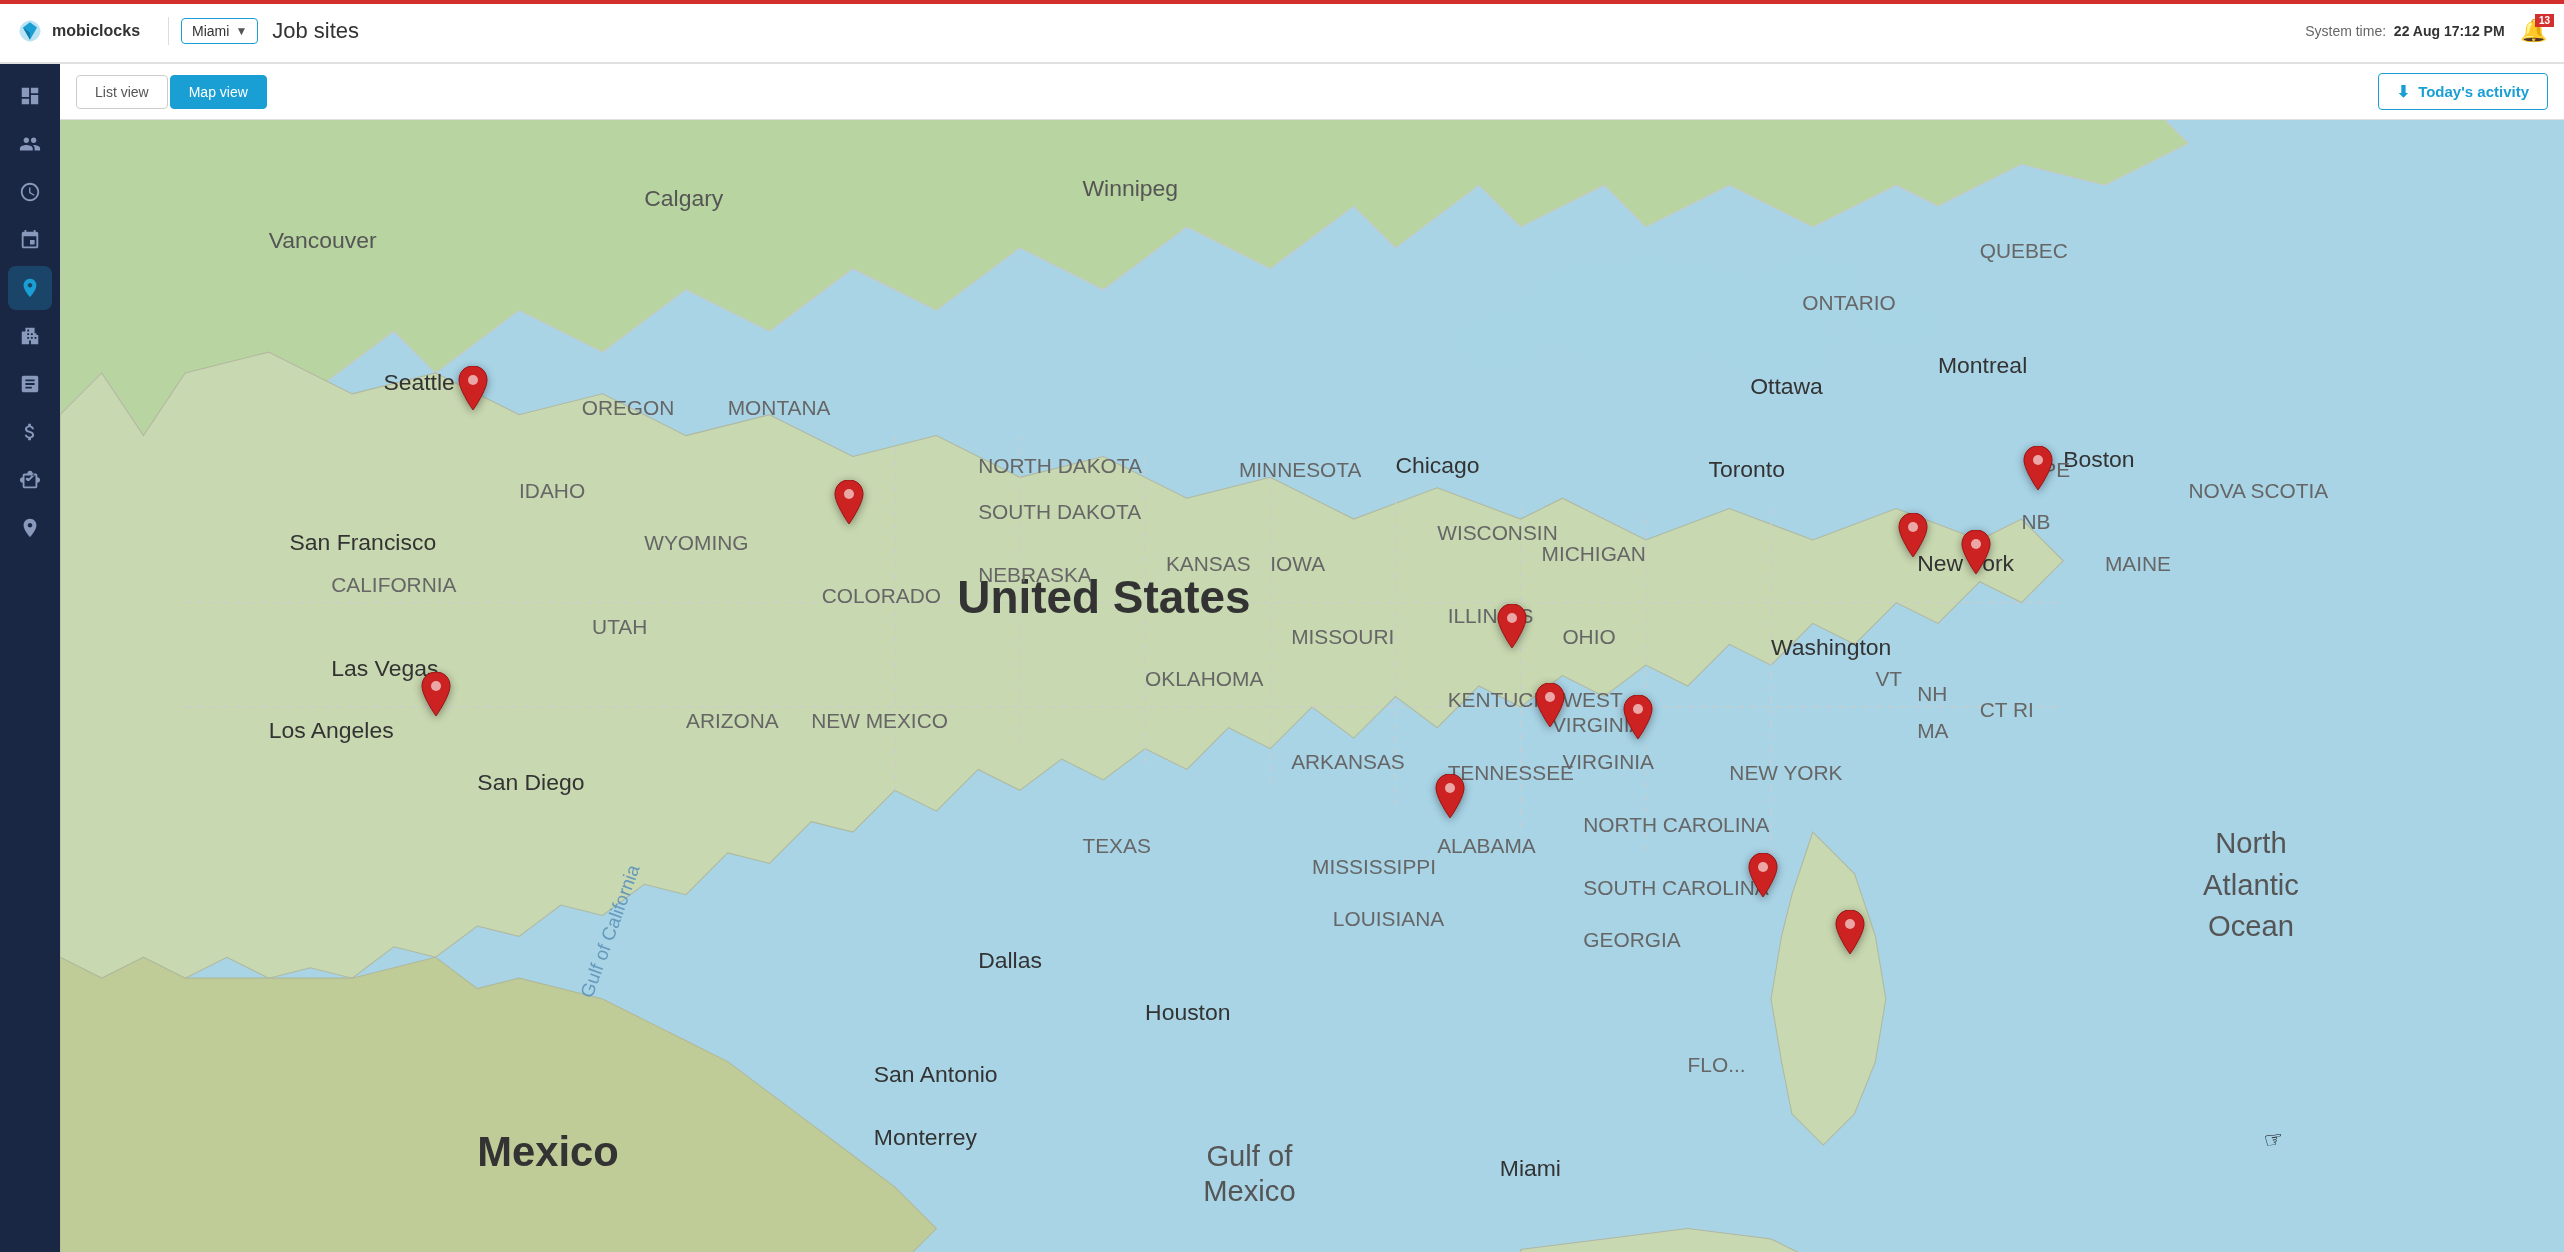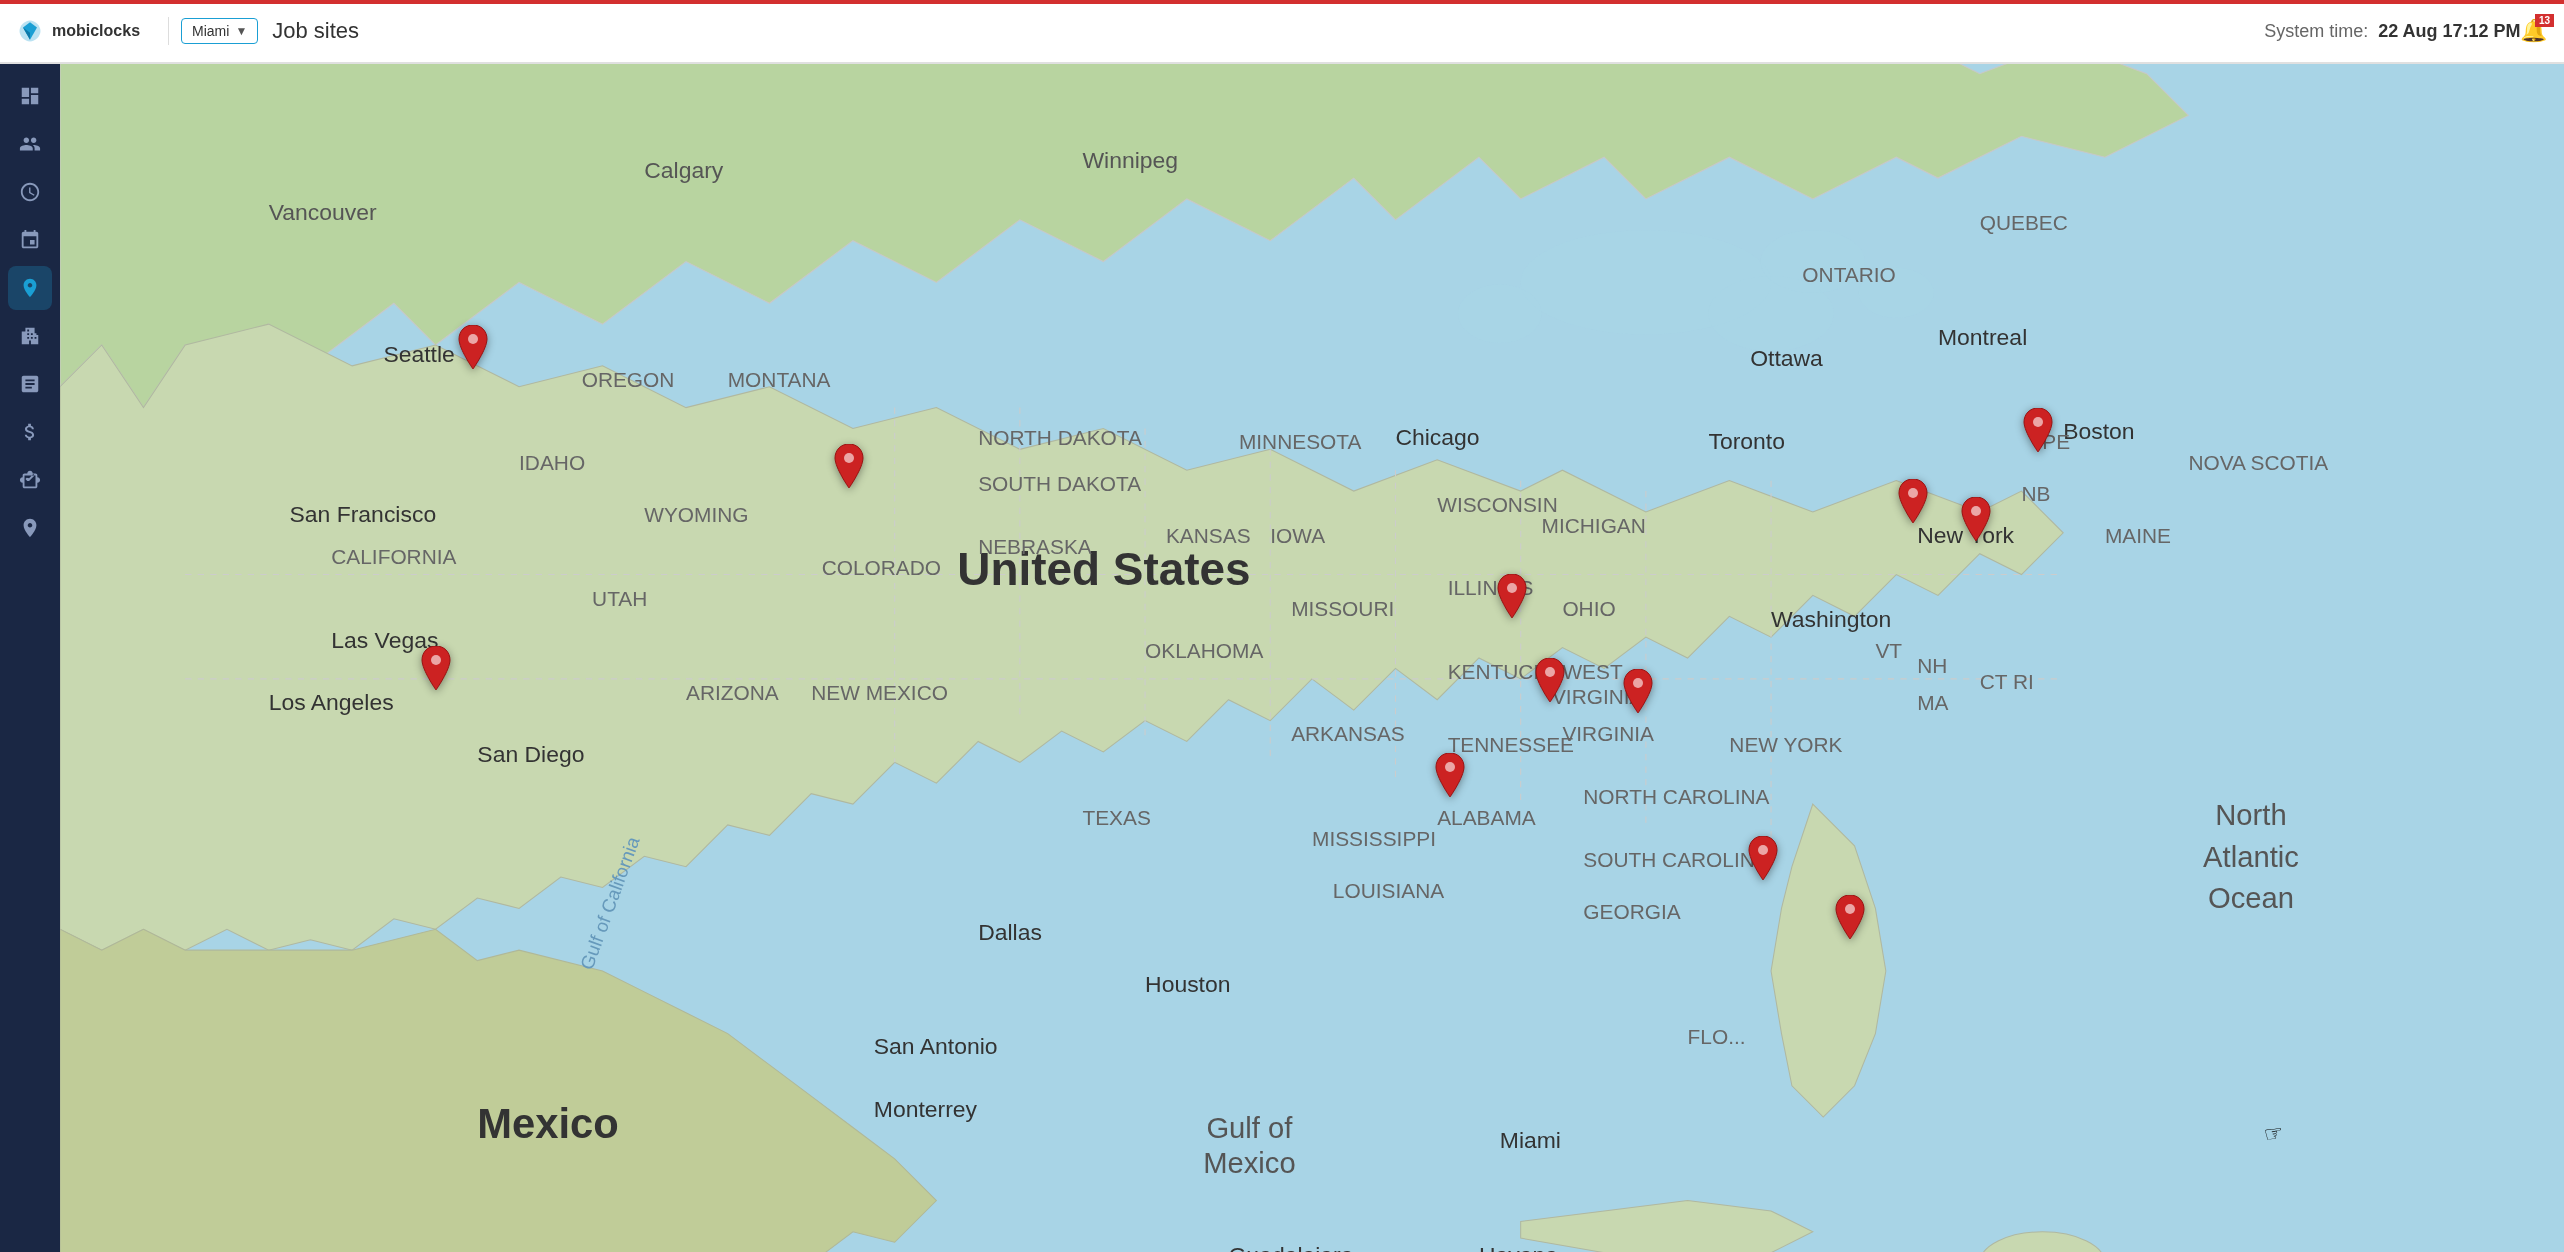--- a/index.html
+++ b/index.html
@@ -64,22 +64,23 @@
       font-size: 12px;
     }
     .page-title {
       font-size: 22px;
       font-weight: 500;
       color: #333;
       margin-left: 14px;
     }
     .header-spacer { flex: 1; }
     .system-time {
-      font-size: 18px;
+      font-size: 14px;
       color: #666;
+      margin-right: 16px;
     }
     .system-time strong { color: #333; }
     .notification-btn {
       position: relative;
       cursor: pointer;
       background: none;
       border: none;
       font-size: 22px;
       color: #555;
     }
@@ -305,20 +306,30 @@
 
     <div class="sidebar-item">
       <svg viewBox="0 0 24 24">
           <path d="M12 2C8.13 2 5 5.13 5 9c0 5.25 7 13 7 13s7-7.75 7-13c0-3.87-3.13-7-7-7zm0 9.5c-1.38 0-2.5-1.12-2.5-2.5s1.12-2.5 2.5-2.5 2.5 1.12 2.5 2.5-1.12 2.5-2.5 2.5z"></path>
         </svg>
     </div>
   </nav>
 
   <div class="content-area">
 
+    <div class="sub-header">
+      <div class="view-toggle">
+        <button class="view-btn">List view</button>
+        <button class="view-btn active">Map view</button>
+      </div>
+      <button class="today-activity-btn">
+        <span class="dl-icon">⬇</span>
+        <span>Today's activity</span>
+      </button>
+    </div>
 
     <div class="map-container">
       
       <svg class="map-svg" viewBox="0 0 1200 700" xmlns="http://www.w3.org/2000/svg" preserveAspectRatio="xMidYMid slice">
 
         <rect width="1200" height="700" fill="#a8d4e6"></rect>
 
         <path d="M60 0 L80 20 L120 30 L180 20 L240 40 L300 30 L380 50 L440 30 L500 50 L560 40 L620 60 L680 50 L720 60 L760 40 L820 60 L880 50 L920 70 L960 55 L1000 70 L1020 90 L980 110 L940 100 L900 120 L880 110 L840 130 L800 110 L760 130 L740 110 L700 130 L680 110 L640 140 L620 120 L580 150 L540 130 L500 160 L460 140 L420 170 L380 150 L340 180 L300 160 L260 190 L220 170 L180 200 L160 180 L120 210 L100 190 L80 220 L60 200 L40 230 L20 200 L0 220 L0 0 Z" fill="#b8d4a0" stroke="#c8c8c8" stroke-width="0.5"></path>
 
         <path d="M60 200 L100 190 L140 210 L180 200 L220 220 L260 210 L300 230 L340 220 L380 240 L420 230 L460 250 L500 240 L540 260 L580 250 L620 270 L660 255 L700 270 L720 260 L760 280 L800 265 L840 280 L880 265 L920 280 L940 270 L960 290 L940 310 L920 300 L900 320 L880 310 L860 330 L840 320 L820 340 L800 330 L780 350 L760 340 L740 355 L720 345 L700 360 L680 350 L660 370 L640 355 L620 375 L600 360 L580 380 L560 370 L540 390 L520 380 L500 395 L480 385 L460 400 L440 390 L420 410 L400 400 L380 420 L360 415 L340 435 L320 430 L300 450 L280 445 L260 460 L240 455 L220 470 L200 465 L180 480 L160 475 L140 490 L120 485 L100 490 L80 480 L60 490 L40 480 L20 490 L0 480 L0 220 L20 200 L40 230 Z" fill="#c8d8b0" stroke="#b0b8a0" stroke-width="0.5"></path>

